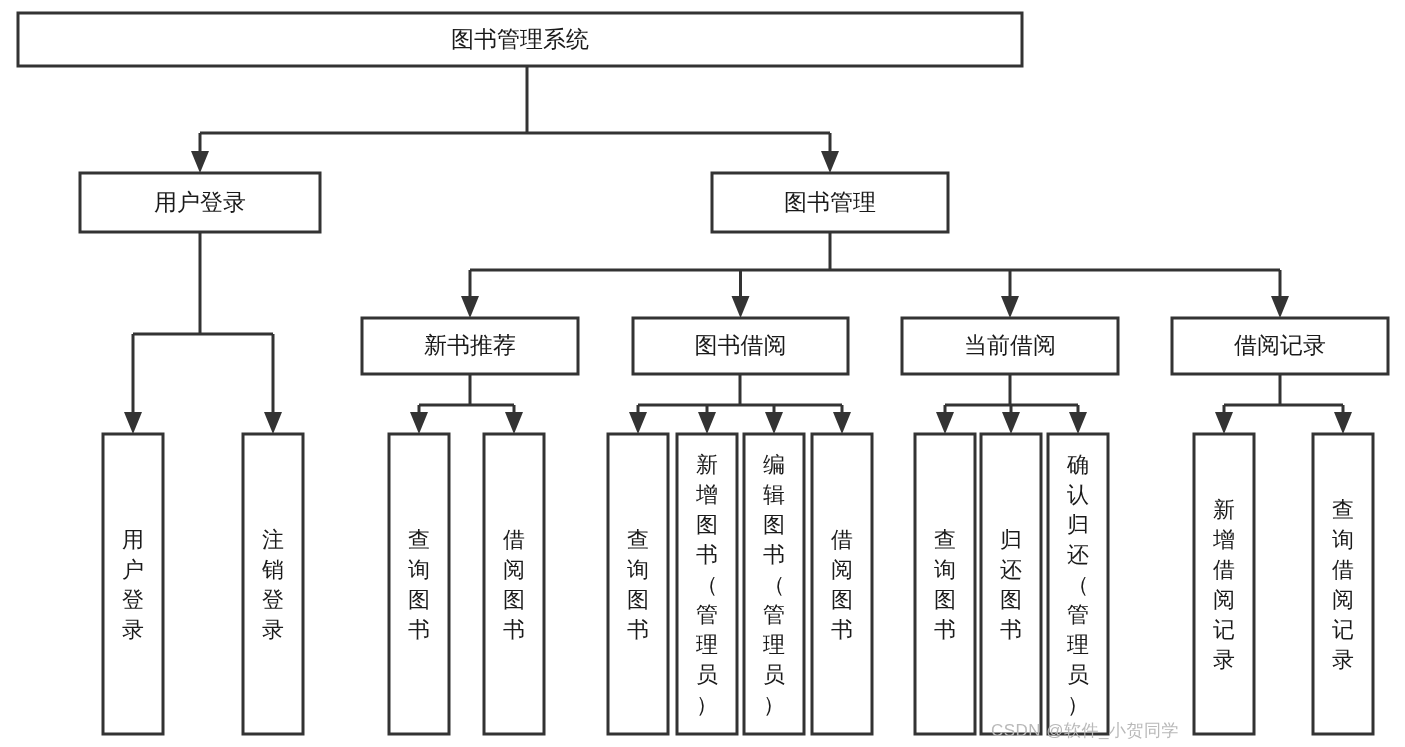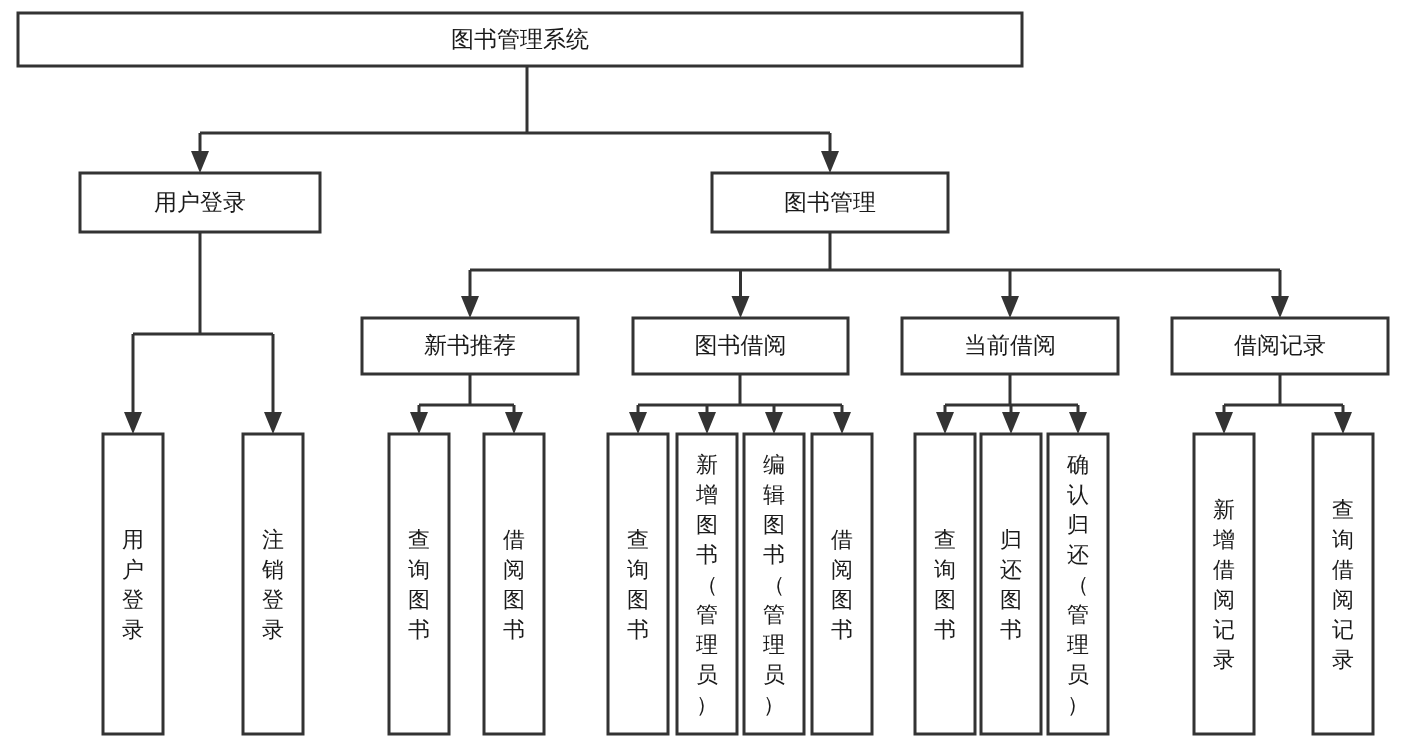--- a/index.html
+++ b/index.html
@@ -220,13 +220,14 @@
         <g>
           <rect x="1194" y="434" width="60" height="300" class="node-rect-thin"></rect>
           <text x="1224" y="0" class="node-label-v"><tspan x="1224" y="517.4">新</tspan><tspan x="1224" y="547.4">增</tspan><tspan x="1224" y="577.4">借</tspan><tspan x="1224" y="607.4">阅</tspan><tspan x="1224" y="637.4">记</tspan><tspan x="1224" y="667.4">录</tspan></text>
         </g>
         <g>
           <rect x="1313" y="434" width="60" height="300" class="node-rect-thin"></rect>
           <text x="1343" y="0" class="node-label-v"><tspan x="1343" y="517.4">查</tspan><tspan x="1343" y="547.4">询</tspan><tspan x="1343" y="577.4">借</tspan><tspan x="1343" y="607.4">阅</tspan><tspan x="1343" y="637.4">记</tspan><tspan x="1343" y="667.4">录</tspan></text>
         </g>
       </g>
   </svg>
+  <div class="watermark">CSDN @软件_小贺同学</div>
 </div>
 
 </body></html>

